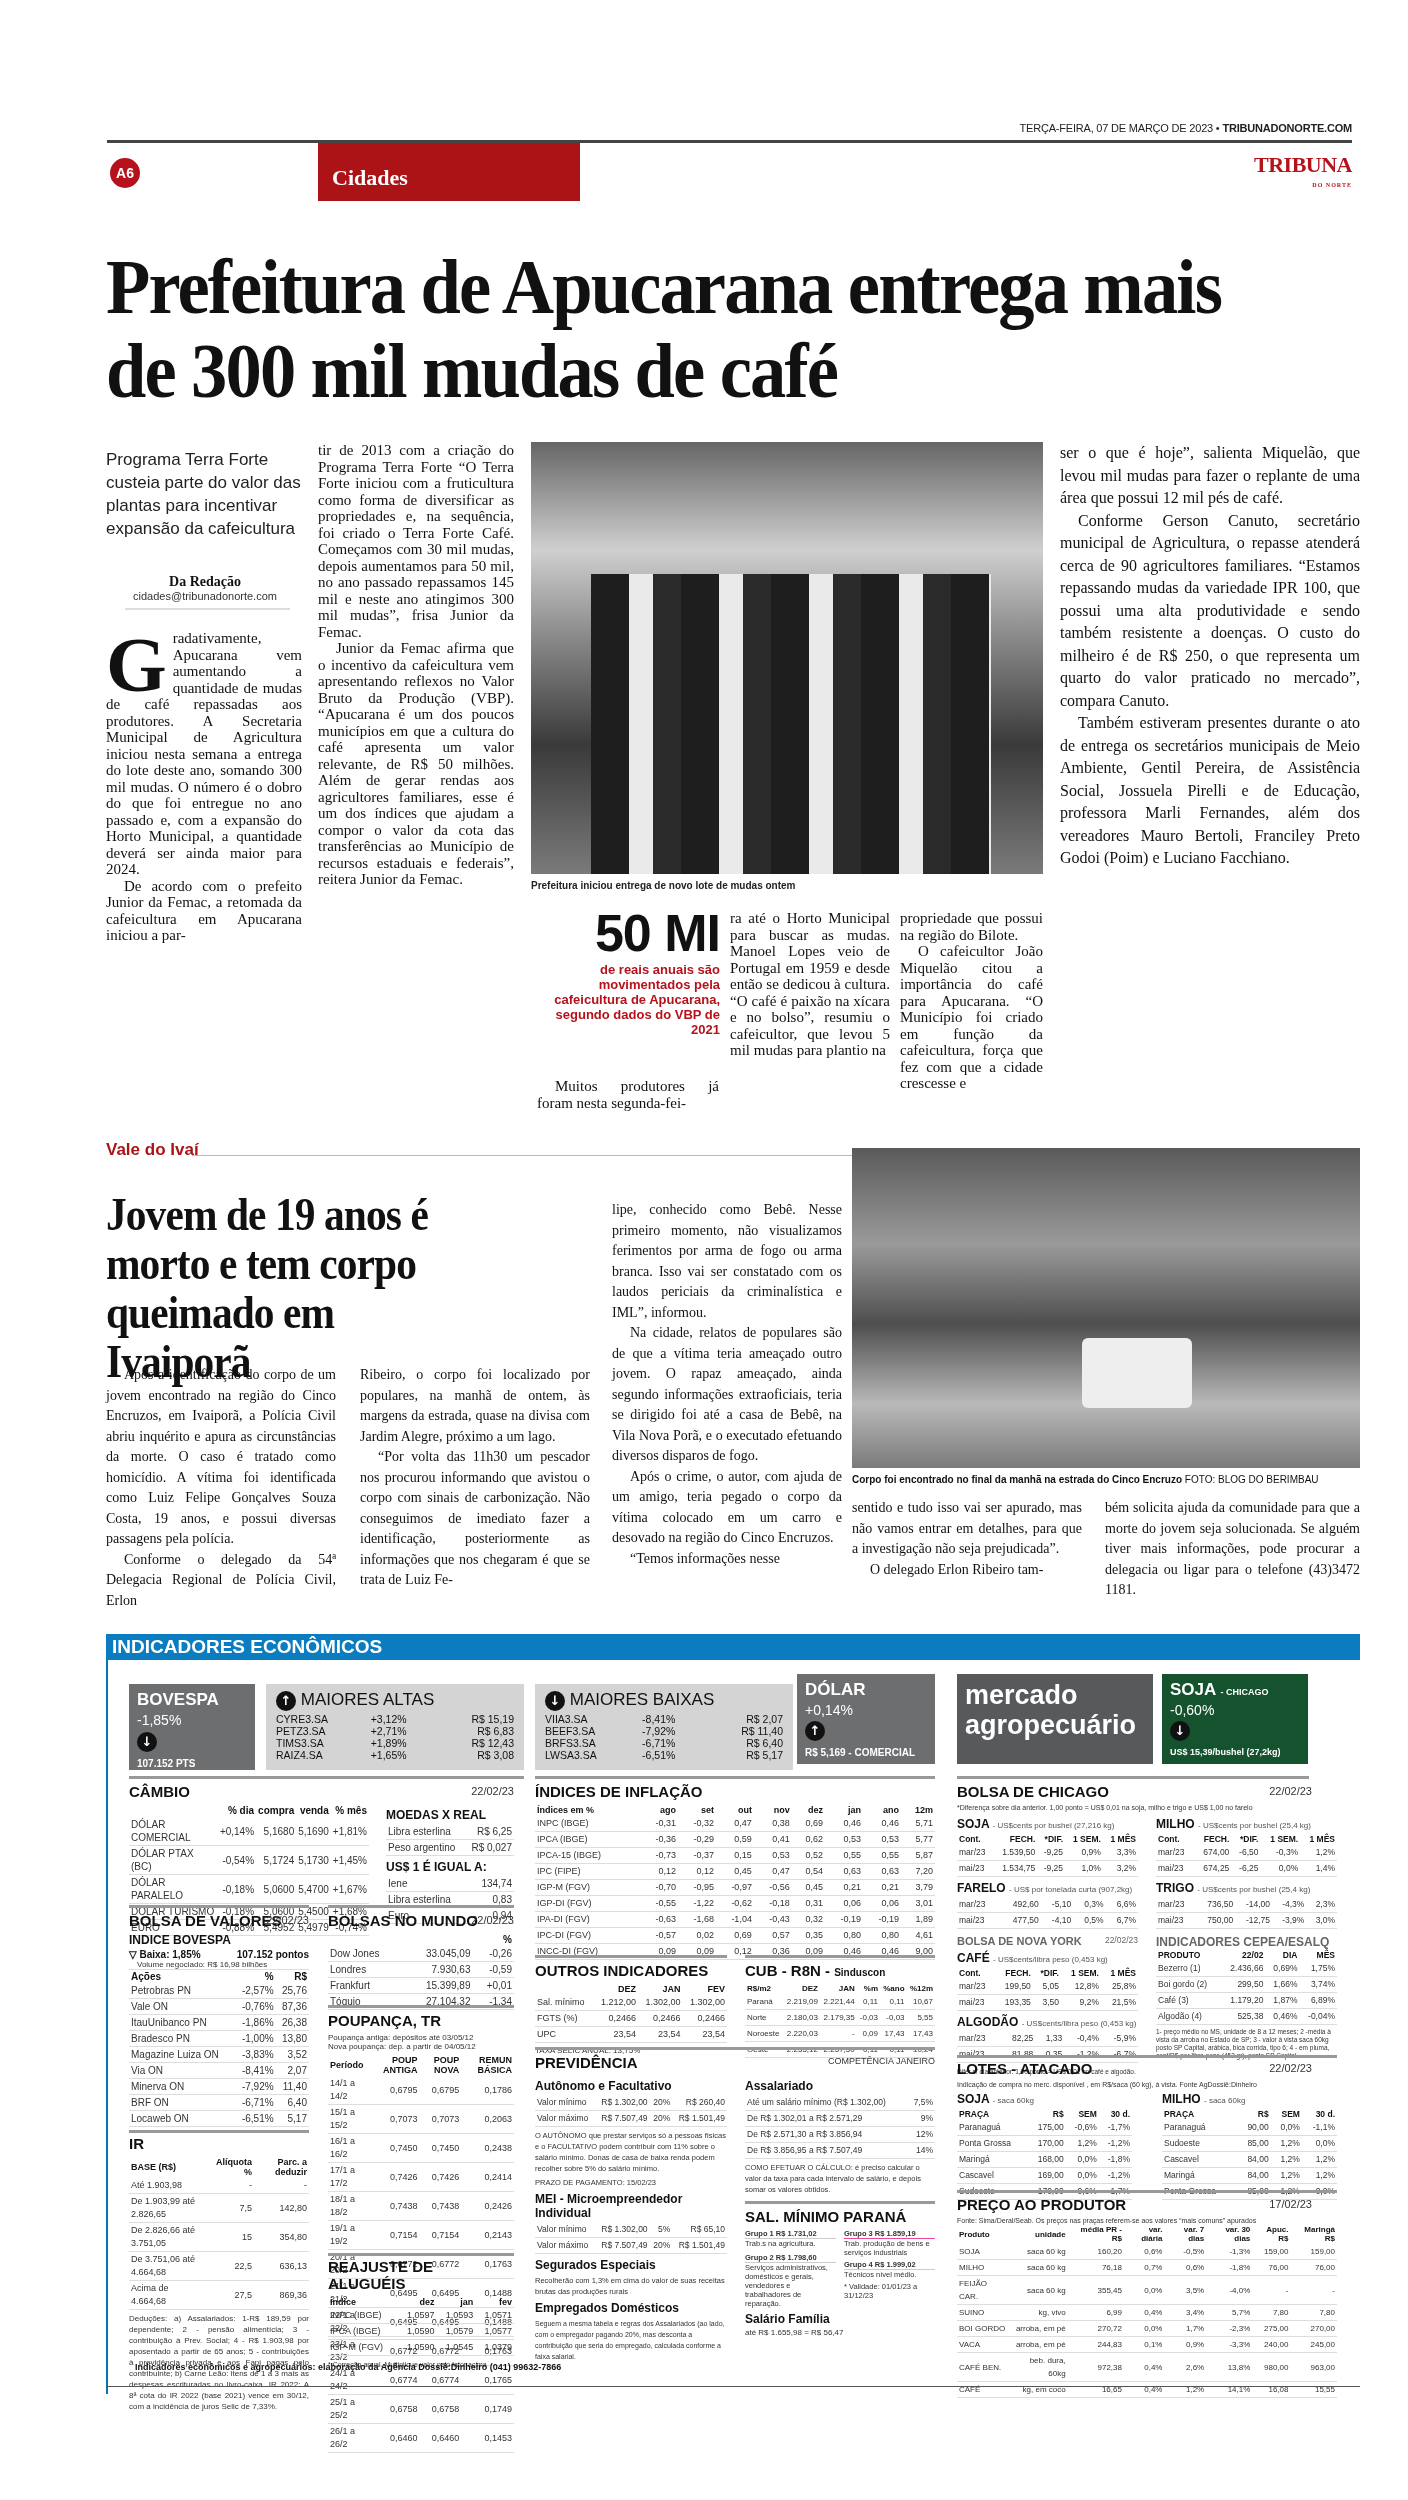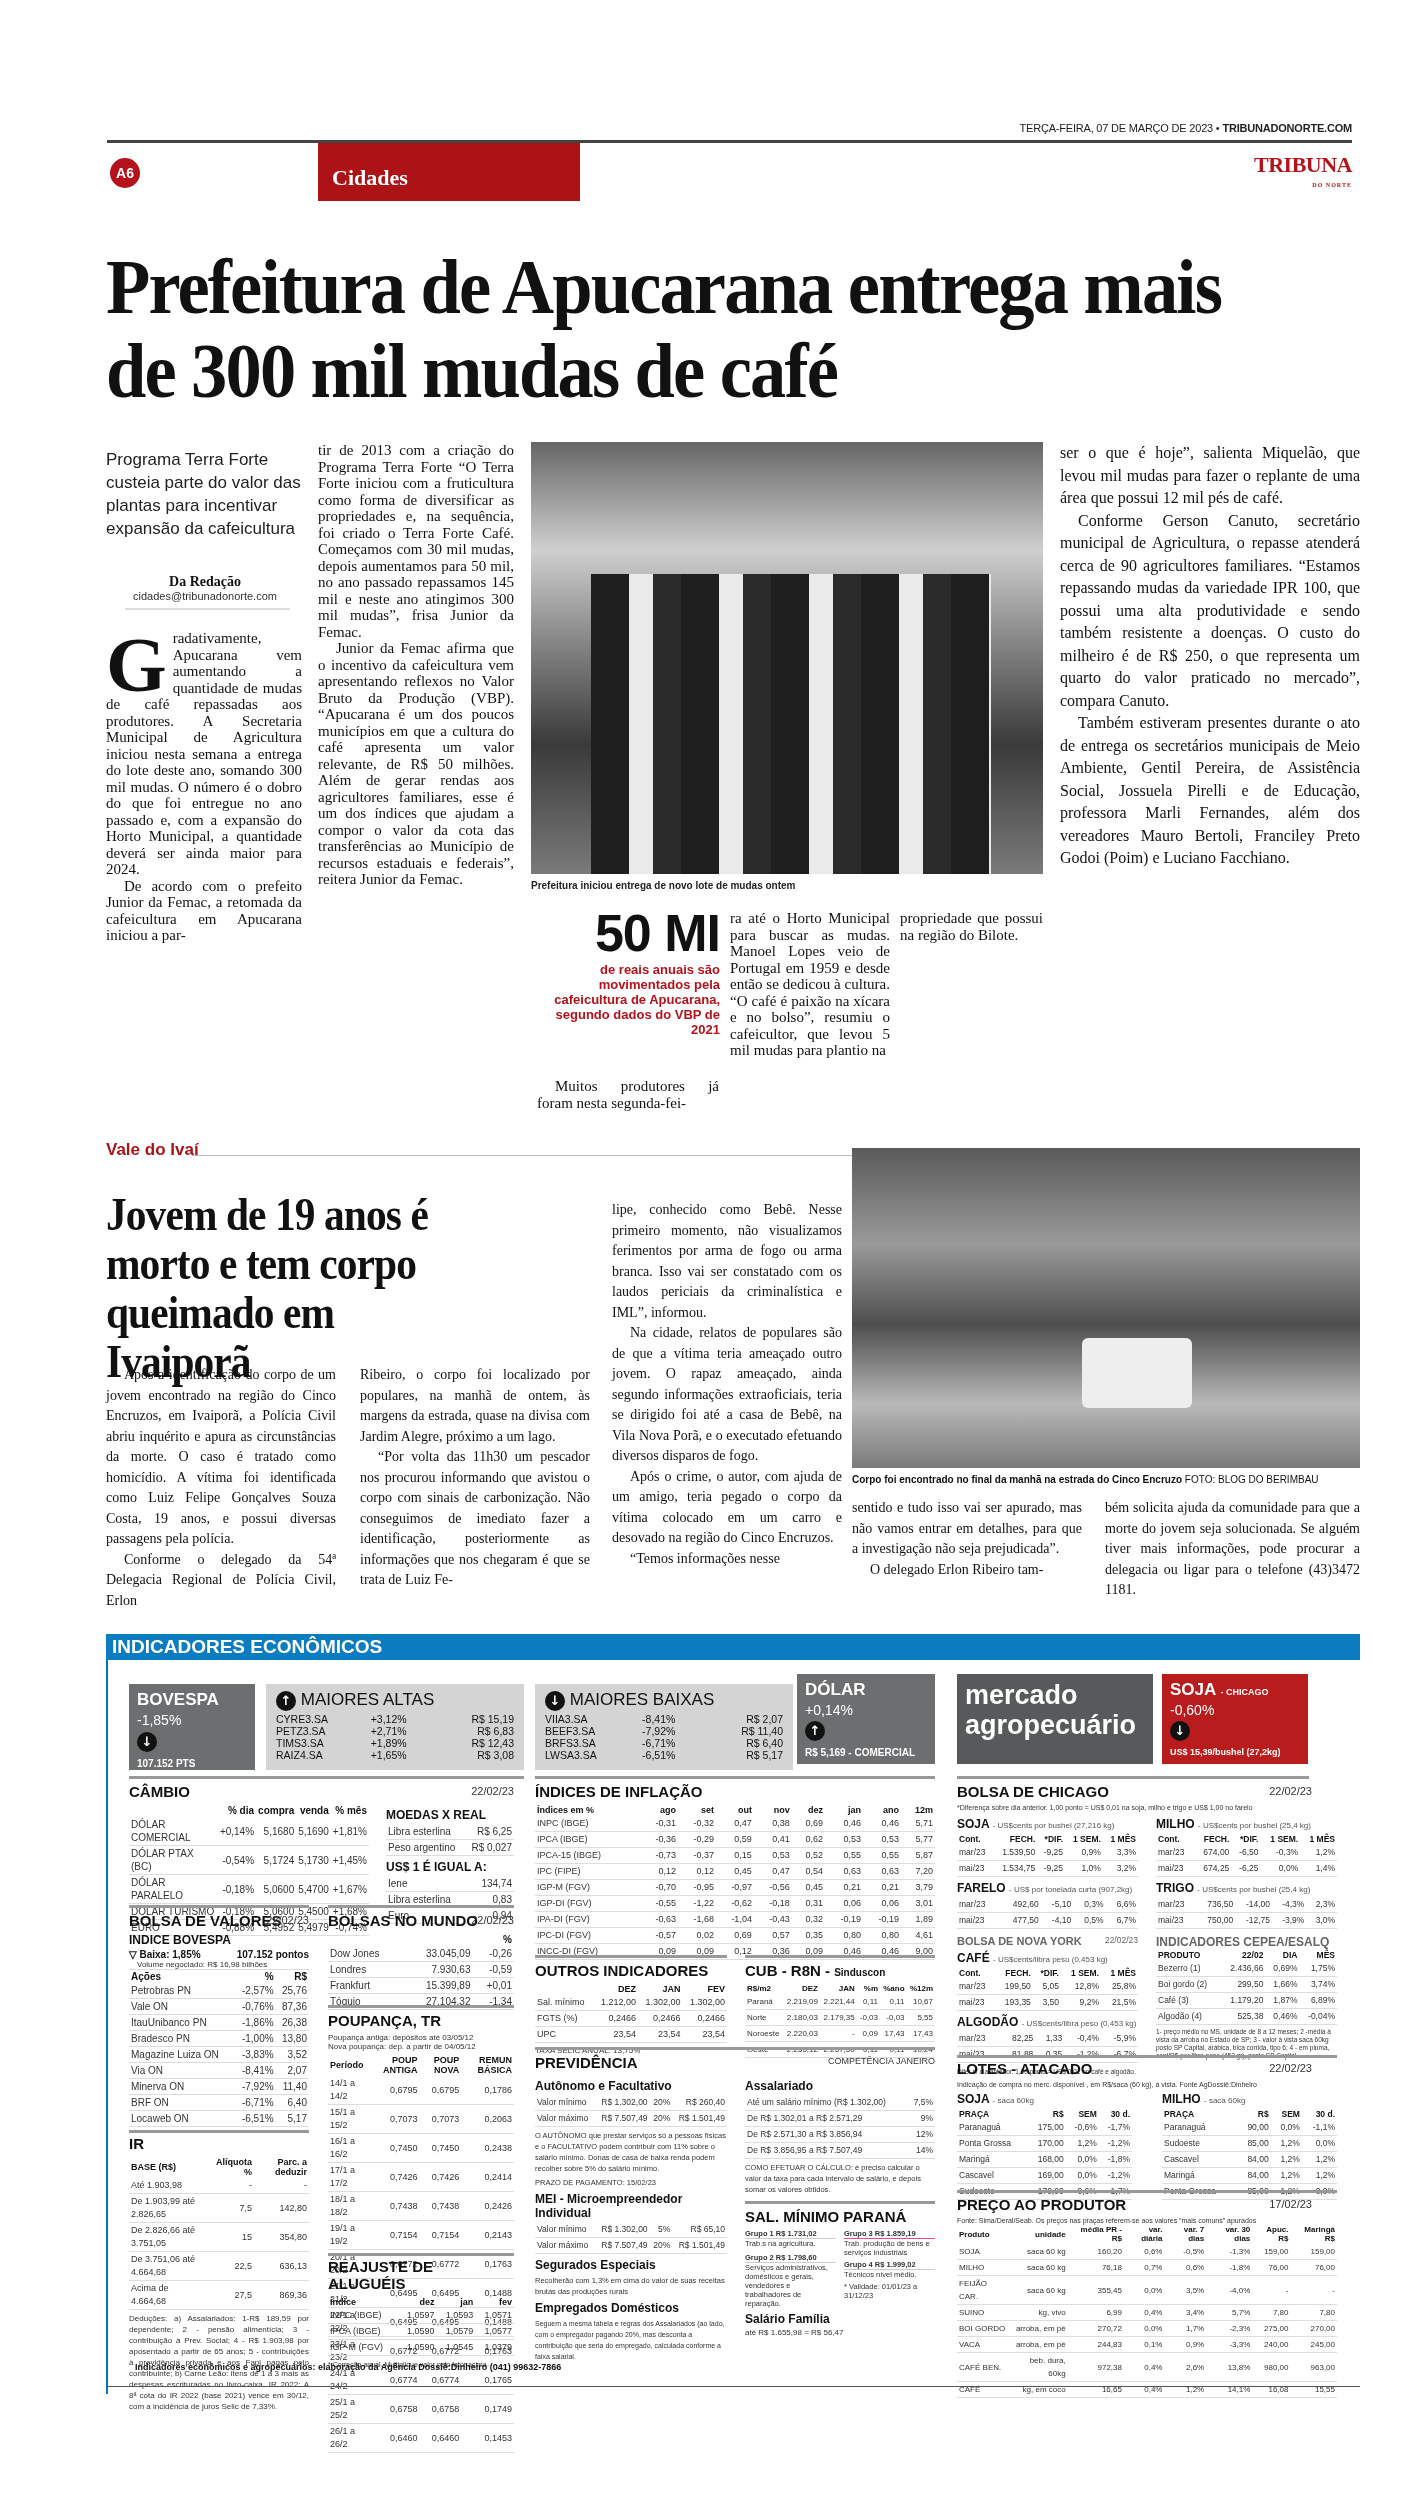--- a/index.html
+++ b/index.html
@@ -103,20 +103,21 @@
 <div class="abs" id="bignum">50 MI</div>
 <div class="abs" id="bigsub">de reais anuais são movimentados pela cafeicultura de Apucarana, segundo dados do VBP de 2021</div>
 <div class="abs col" id="c3b">
     <p>Muitos produtores já foram nesta segunda-fei-</p>
   </div>
 <div class="abs col" id="c4">
     <p class="noind">ra até o Horto Municipal para buscar as mudas. Manoel Lopes veio de Portugal em 1959 e desde então se dedicou à cultura. “O café é paixão na xícara e no bolso”, resumiu o cafeicultor, que levou 5 mil mudas para plantio na</p>
   </div>
 <div class="abs col" id="c5">
     <p class="noind">propriedade que possui na região do Bilote.</p>
+    <p>O cafeicultor João Miquelão citou a importância do café para Apucarana. “O Município foi criado em função da cafeicultura, força que fez com que a cidade crescesse e</p>
   </div>
 <div class="abs col" id="c6" style="font-size:16px;line-height:22.5px">
     <p class="noind">ser o que é hoje”, salienta Miquelão, que levou mil mudas para fazer o replante de uma área que possui 12 mil pés de café.</p>
     <p>Conforme Gerson Canuto, secretário municipal de Agricultura, o repasse atenderá cerca de 90 agricultores familiares. “Estamos repassando mudas da variedade IPR 100, que possui uma alta produtividade e sendo também resistente a doenças. O custo do milheiro é de R$ 250, o que representa um quarto do valor praticado no mercado”, compara Canuto.</p>
     <p>Também estiveram presentes durante o ato de entrega os secretários municipais de Meio Ambiente, Gentil Pereira, de Assistência Social, Jossuela Pirelli e de Educação, professora Marli Fernandes, além dos vereadores Mauro Bertoli, Franciley Preto Godoi (Poim) e Luciano Facchiano.</p>
   </div>
 
 <div class="abs" id="kicker">Vale do Ivaí</div>
 <div class="abs" id="kickline"></div>
 <h2 class="abs" id="head2">Jovem de 19 anos é morto e tem corpo queimado em Ivaiporã</h2>
@@ -212,21 +213,21 @@
 <div class="tile" style="left:797px;top:1674px;width:138px;height:90px;background:#6d6e70;padding:6px 8px">
   <h3>DÓLAR</h3>
     <div class="pct">+0,14%</div>
   <div style="margin-top:3px"><span class="circ">↑</span></div>
   <div class="ft">R$ 5,169 - COMERCIAL</div>
 </div>
 <div class="tile" style="left:957px;top:1674px;width:196px;height:90px;background:#58595b;padding:6px 8px;font:bold 27px 'Liberation Sans',sans-serif;line-height:30px">
   <div>mercado</div>
     <div>agropecuário</div>
 </div>
-<div class="tile" style="left:1162px;top:1674px;width:146px;height:90px;background:#b91c1c;padding:6px 8px">
+<div class="tile" style="left:1162px;top:1674px;width:146px;height:90px;background:#14532d;padding:6px 8px">
   <h3><span>SOJA</span> <small style="font-size:9px">- CHICAGO</small></h3>
     <div class="pct">-0,60%</div>
   <div style="margin-top:3px"><span class="circ">↓</span></div>
   <div class="ft" style="font-size:9px">US$ 15,39/bushel (27,2kg)</div>
 </div>
 
 <div class="rule" style="left:129px;top:1776px;width:395px"></div>
 <div class="rule" style="left:535px;top:1776px;width:400px"></div>
 <div class="rule" style="left:957px;top:1776px;width:352px"></div>
 

